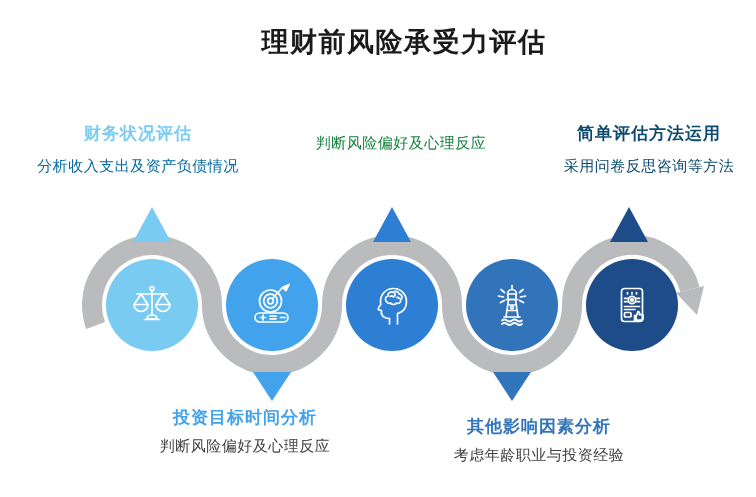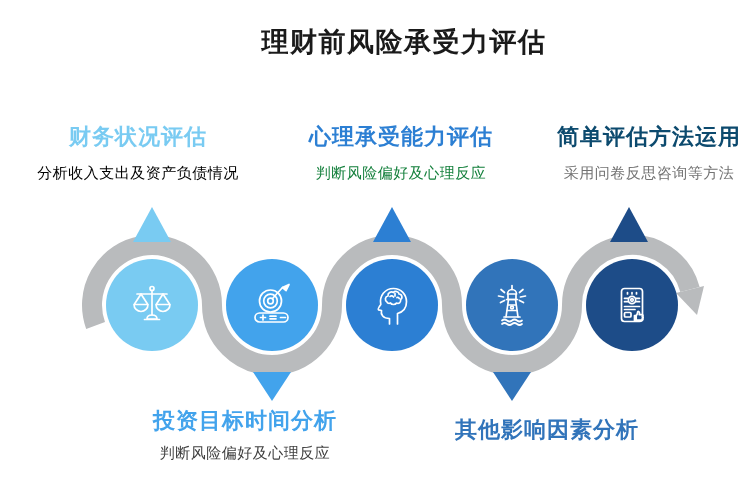--- a/index.html
+++ b/index.html
@@ -21,21 +21,21 @@
     letter-spacing: 1.5px;
     white-space: nowrap;
   }
   .step-label {
     position: absolute;
     transform: translateX(-50%);
     text-align: center;
     white-space: nowrap;
   }
   .step-title {
-    font-size: 22px;
+    font-size: 17px;
     font-weight: 700;
     letter-spacing: 1px;
   }
   .step-desc {
     font-size: 15px;
     margin-top: 12px;
     letter-spacing: 0.5px;
   }
   .step-label.bottom .step-desc { margin-top: 8px; }
   .flow-svg {
@@ -46,40 +46,40 @@
 </style>
 </head>
 <body>
 
 <div class="canvas">
 
   <div class="page-title" style="color: rgb(26, 26, 26);">理财前风险承受力评估</div>
 
   <div class="step-label top" style="left:138px; top:122px;">
     <div class="step-title" style="color: rgb(121, 203, 242);">财务状况评估</div>
-    <div class="step-desc" style="color: #000000;">分析收入支出及资产负债情况</div>
+    <div class="step-desc" style="color: #0369a1;">分析收入支出及资产负债情况</div>
   </div>
 
   <div class="step-label top" style="left:401px; top:122px;">
-    <div class="step-title" style="color: rgb(44, 127, 211);">心理承受能力评估</div>
     <div class="step-desc" style="color: #15803d;">判断风险偏好及心理反应</div>
   </div>
 
   <div class="step-label top" style="left:649px; top:122px;">
     <div class="step-title" style="color: #0c4a6e;">简单评估方法运用</div>
-    <div class="step-desc" style="color: #737373;">采用问卷反思咨询等方法</div>
+    <div class="step-desc" style="color: #0c4a6e;">采用问卷反思咨询等方法</div>
   </div>
 
   <div class="step-label bottom" style="left:245px; top:406px;">
     <div class="step-title" style="color: rgb(66, 163, 236);">投资目标时间分析</div>
     <div class="step-desc" style="color: rgb(63, 63, 63);">判断风险偏好及心理反应</div>
   </div>
 
-  <div class="step-label bottom" style="left:539px; top:415px;margin-left:8px;">
+  <div class="step-label bottom" style="left:539px; top:415px;">
     <div class="step-title" style="color: rgb(49, 116, 186);">其他影响因素分析</div>
+    <div class="step-desc" style="color: rgb(63, 63, 63);">考虑年龄职业与投资经验</div>
   </div>
 
   <svg class="flow-svg" viewBox="0 0 756 497">
 
     <path d="M 95.6 325.5
              A 60 60 0 1 1 212 305
              A 60 60 0 0 0 332 305
              A 60 60 0 0 1 452 305
              A 60 60 0 0 0 572 305
              A 60 60 0 0 1 690 289.5" fill="none" stroke-width="20" stroke="#b9bbbd"></path>

